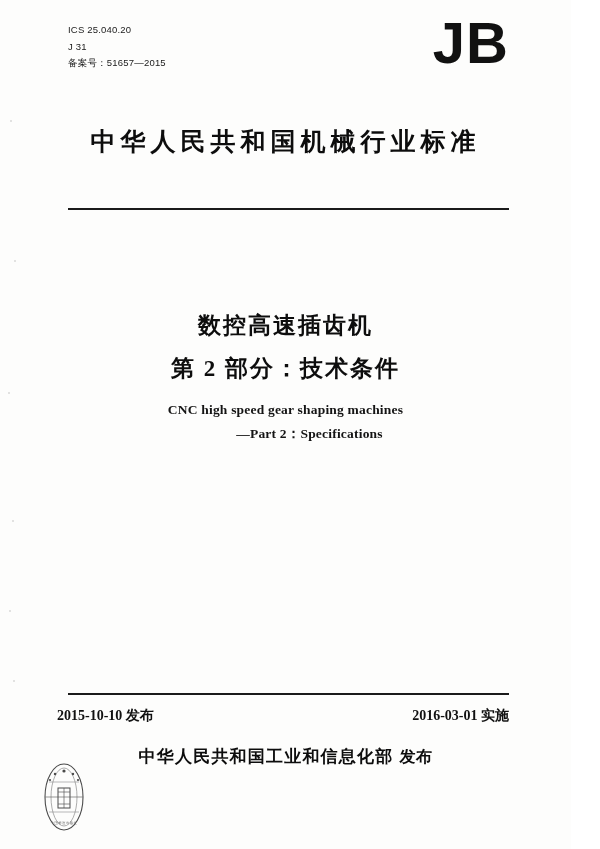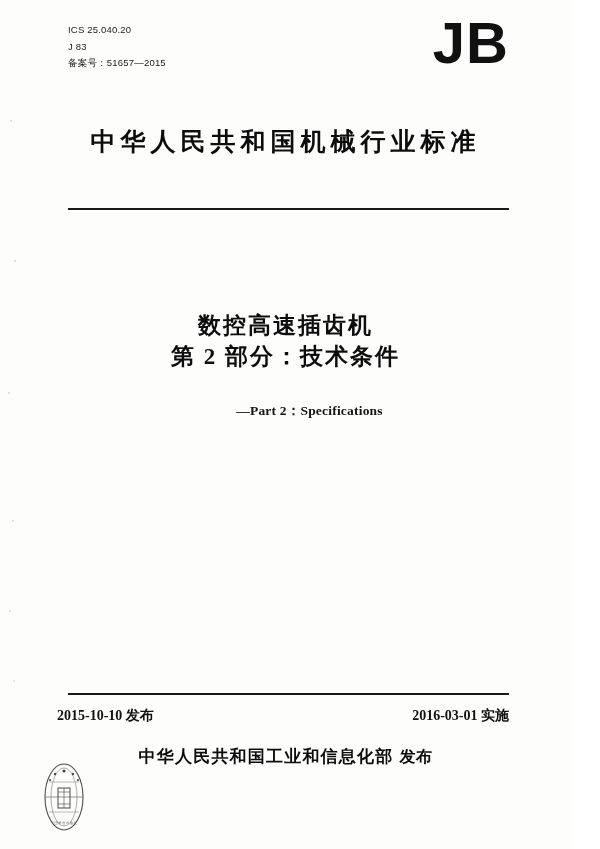--- a/index.html
+++ b/index.html
@@ -91,21 +91,21 @@
     right: 0;
     top: 310px;
     text-align: center;
     font-family: "Liberation Serif", serif;
     font-weight: bold;
     color: #0d0d0d;
   }
   .doc-title .line1 {
     font-size: 23px;
     letter-spacing: 2px;
-    margin-bottom: 0;
+    margin-bottom: 12px;
   }
   .doc-title .line2 {
     font-size: 23px;
     letter-spacing: 2px;
   }
 
   
   .doc-title-en {
     position: absolute;
     left: 0;
@@ -185,37 +185,38 @@
 
   <div class="speck" style="left:10px; top:120px;"></div>
   <div class="speck" style="left:14px; top:260px;"></div>
   <div class="speck" style="left:8px; top:392px;"></div>
   <div class="speck" style="left:12px; top:520px;"></div>
   <div class="speck" style="left:9px; top:610px;"></div>
   <div class="speck" style="left:13px; top:680px;"></div>
 
   <div class="ics-block">
     <div>ICS 25.040.20</div>
-    <div>J 83</div>
+    <div>J 31</div>
     <div>备案号：51657—2015</div>
   </div>
 
   <div class="jb-logo">JB</div>
 
   <div class="std-title">中华人民共和国机械行业标准</div>
 
 
   <div class="rule rule-top"></div>
 
   <div class="doc-title">
     <div class="line1">数控高速插齿机</div>
     <div class="line2">第 2 部分：技术条件</div>
   </div>
 
   <div class="doc-title-en">
+    <div class="en1">CNC high speed gear shaping machines</div>
     <div class="en2">—Part 2：Specifications</div>
   </div>
 
   <div class="rule rule-bottom"></div>
 
   <div class="dates">
     <div>2015-10-10 发布</div>
     <div>2016-03-01 实施</div>
   </div>
 

